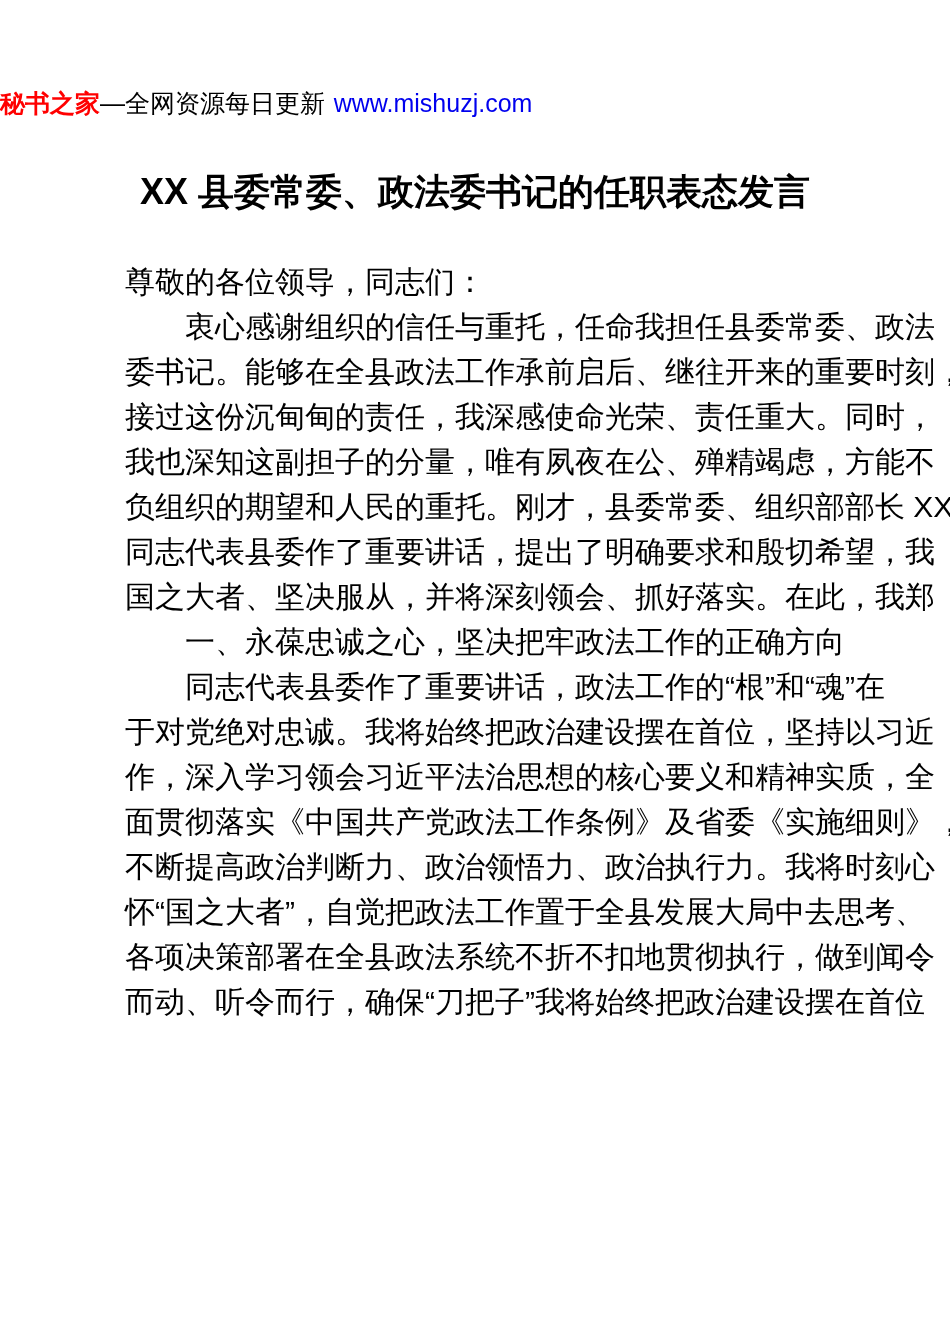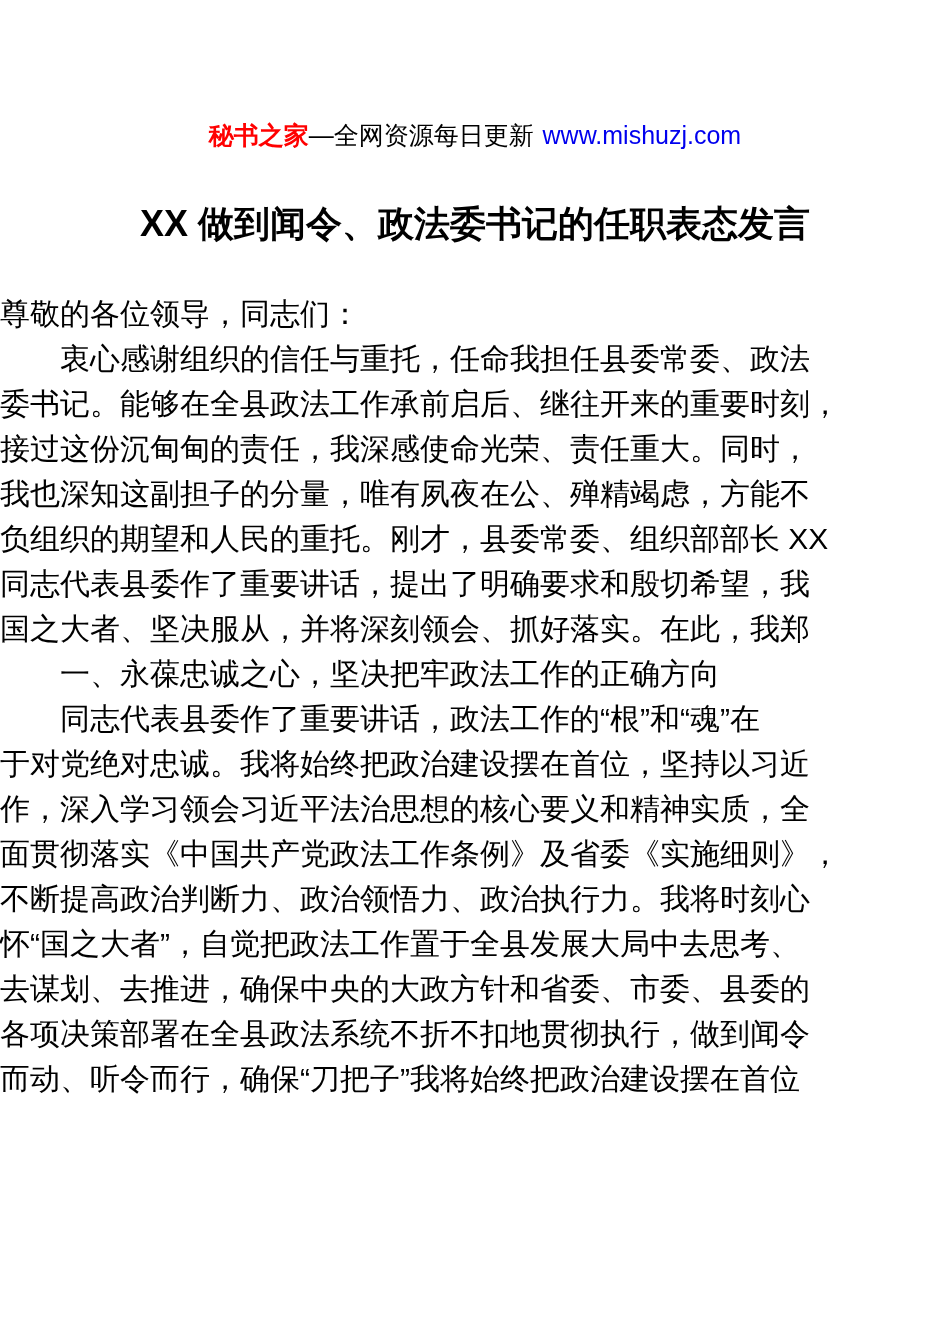--- a/index.html
+++ b/index.html
@@ -11,24 +11,24 @@
     position: relative;
     width: 950px;
     height: 1344px;
     margin: 0 auto;
     background: #ffffff;
     overflow: hidden;
     font-family: "Liberation Sans", sans-serif;
     color: #000000;
   }
   .site-header {
-    margin-top: 120px;
+    margin-top: 88px;
     height: 30px;
     line-height: 30px;
-    text-align: center;
+    text-align: left;
     font-size: 25px;
     white-space: nowrap;
   }
   .site-name {
     color: #ff0000;
     font-weight: bold;
   }
   .separator {
     color: #000000;
   }
@@ -45,20 +45,21 @@
     margin: 54px 0 0 0;
     height: 40px;
     line-height: 40px;
     text-align: center;
     font-size: 36px;
     font-weight: 700;
     white-space: nowrap;
   }
   .doc-body {
     margin-top: 47px;
+    padding-left: 125px;
     padding-right: 60px;
     font-size: 30px;
   }
   .doc-line {
     height: 45px;
     line-height: 45px;
     white-space: nowrap;
     letter-spacing: 0;
   }
   .doc-line.indent {
@@ -67,36 +68,35 @@
 </style>
 </head>
 <body>
 
 <div class="page">
 
   <div class="site-header">
     <span class="site-name">秘书之家</span><span class="separator">—</span><span class="tagline">全网资源每日更新</span><a class="site-url">www.mishuzj.com</a>
   </div>
 
-  <h1 class="doc-title">XX 做到闻令、政法委书记的任职表态发言</h1>
+  <h1 class="doc-title">XX 县委常委、政法委书记的任职表态发言</h1>
 
   <div class="doc-body">
       <div class="doc-line">尊敬的各位领导，同志们：</div>
       <div class="doc-line indent">衷心感谢组织的信任与重托，任命我担任县委常委、政法</div>
       <div class="doc-line">委书记。能够在全县政法工作承前启后、继往开来的重要时刻，</div>
       <div class="doc-line">接过这份沉甸甸的责任，我深感使命光荣、责任重大。同时，</div>
       <div class="doc-line">我也深知这副担子的分量，唯有夙夜在公、殚精竭虑，方能不</div>
       <div class="doc-line">负组织的期望和人民的重托。刚才，县委常委、组织部部长 XX</div>
       <div class="doc-line">同志代表县委作了重要讲话，提出了明确要求和殷切希望，我</div>
       <div class="doc-line">国之大者、坚决服从，并将深刻领会、抓好落实。在此，我郑</div>
       <div class="doc-line indent">一、永葆忠诚之心，坚决把牢政法工作的正确方向</div>
       <div class="doc-line indent">同志代表县委作了重要讲话，政法工作的“根”和“魂”在</div>
       <div class="doc-line">于对党绝对忠诚。我将始终把政治建设摆在首位，坚持以习近</div>
       <div class="doc-line">作，深入学习领会习近平法治思想的核心要义和精神实质，全</div>
       <div class="doc-line">面贯彻落实《中国共产党政法工作条例》及省委《实施细则》，</div>
       <div class="doc-line">不断提高政治判断力、政治领悟力、政治执行力。我将时刻心</div>
       <div class="doc-line">怀“国之大者”，自觉把政法工作置于全县发展大局中去思考、</div>
-      <div class="doc-line">去谋划、去推进，确保中央的大政方针和省委、市委、县委的</div>
       <div class="doc-line">各项决策部署在全县政法系统不折不扣地贯彻执行，做到闻令</div>
       <div class="doc-line">而动、听令而行，确保“刀把子”我将始终把政治建设摆在首位</div>
     </div>
 
 </div>
 
 </body></html>

